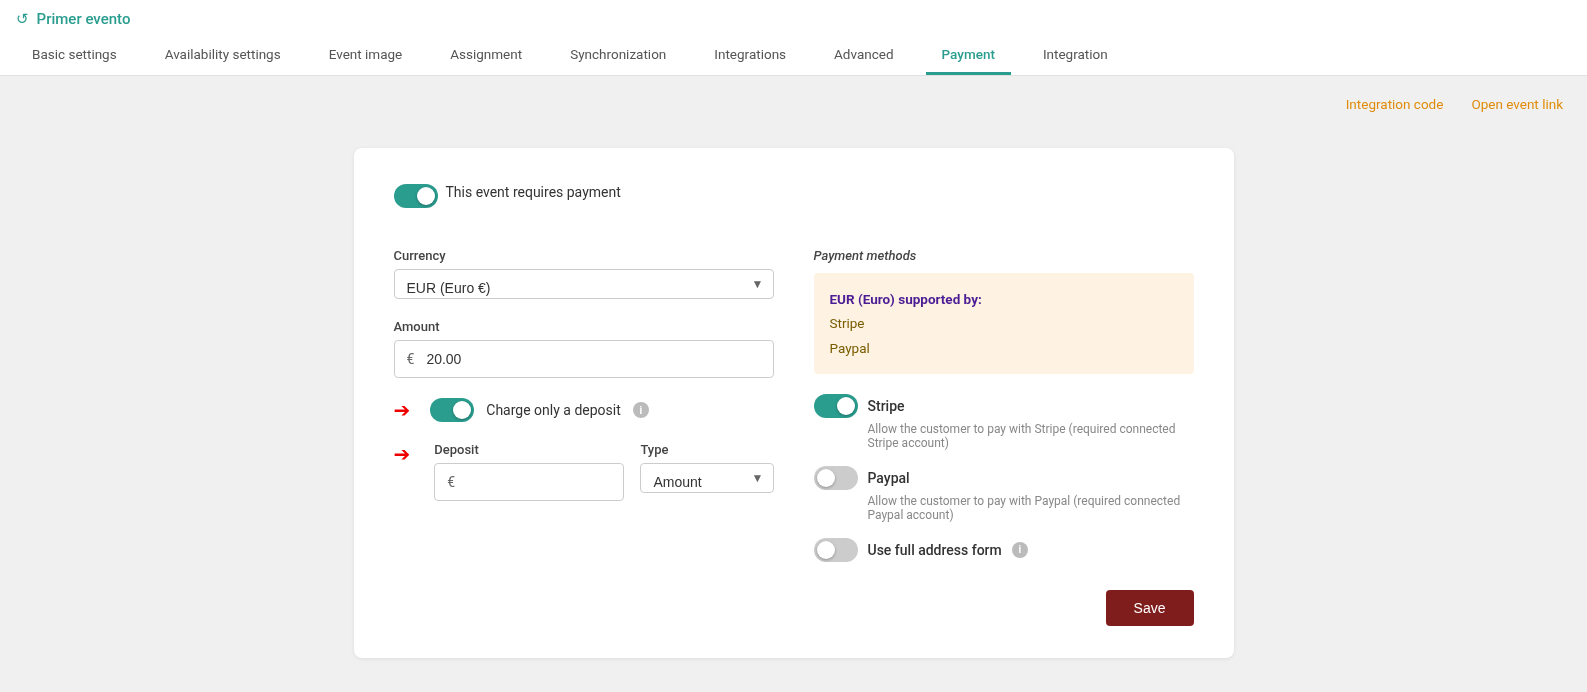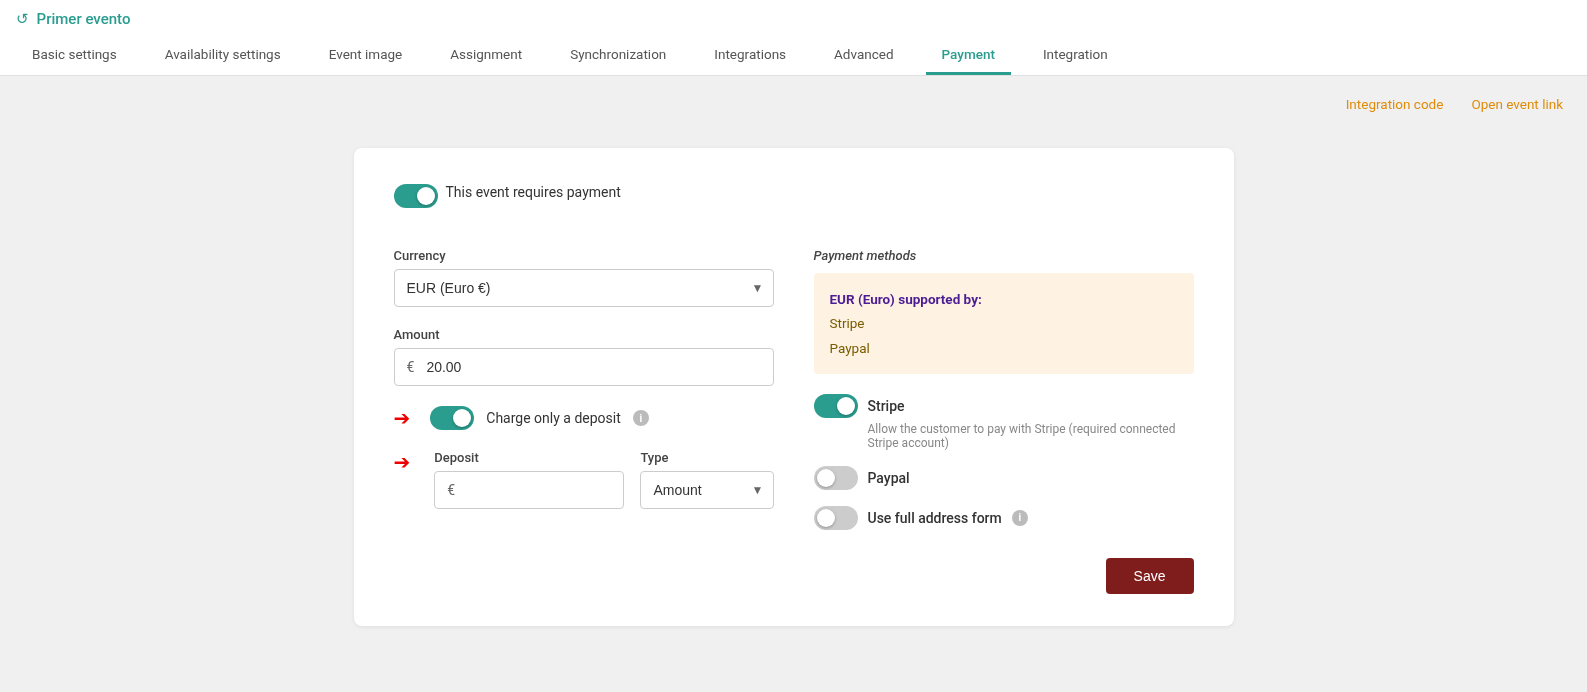--- a/index.html
+++ b/index.html
@@ -121,21 +121,21 @@
       margin-bottom: 6px;
     }
 
     .select-wrapper {
       position: relative;
     }
     .select-wrapper select {
       width: 100%;
       border: 1px solid #ccc;
       border-radius: 4px;
-      padding: 10px 32px 10px 12px;
+      padding: 10px 32px 2px 12px;
       font-size: 14px;
       color: #333;
       appearance: none;
       background: #fff;
       cursor: pointer;
       outline: none;
     }
     .select-arrow {
       position: absolute;
       right: 10px;
@@ -372,20 +372,21 @@
         <div class="method-row">
           <div class="method-header">
             <label class="toggle">
 
               <div class="toggle-track">
                 <div class="toggle-thumb"></div>
               </div>
             </label>
             <span class="method-name">Paypal</span>
           </div>
+          <div class="method-desc">Allow the customer to pay with Paypal (required connected Paypal account)</div>
         </div>
 
         <div class="method-row">
           <div class="method-header">
             <label class="toggle">
 
               <div class="toggle-track">
                 <div class="toggle-thumb"></div>
               </div>
             </label>

